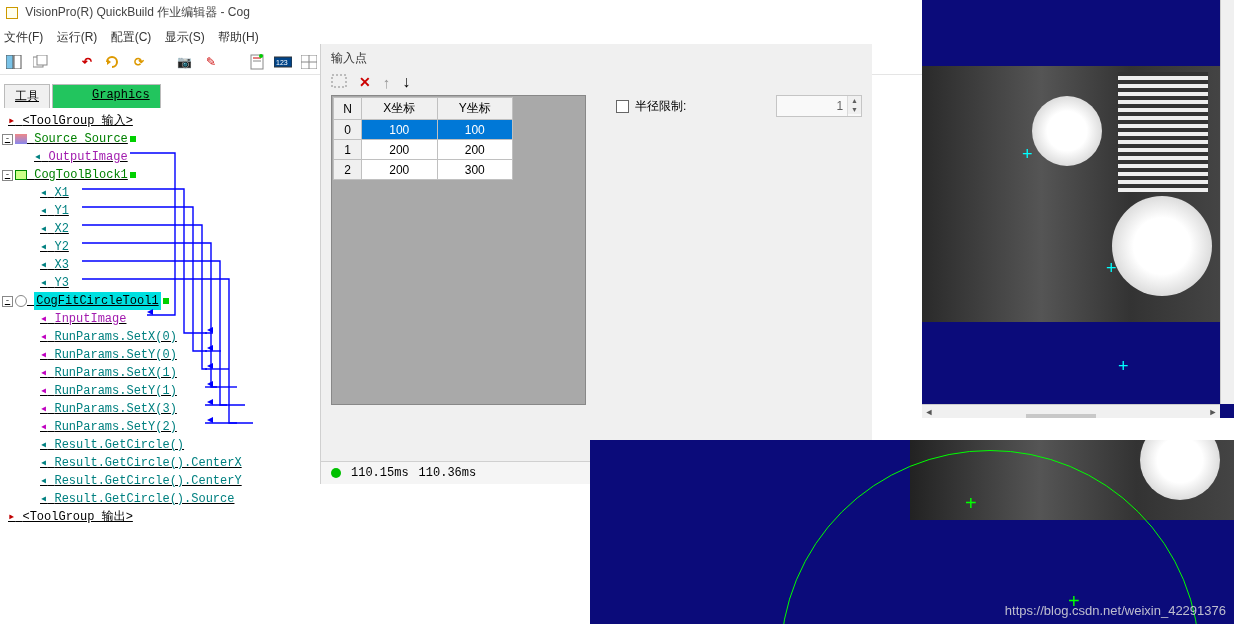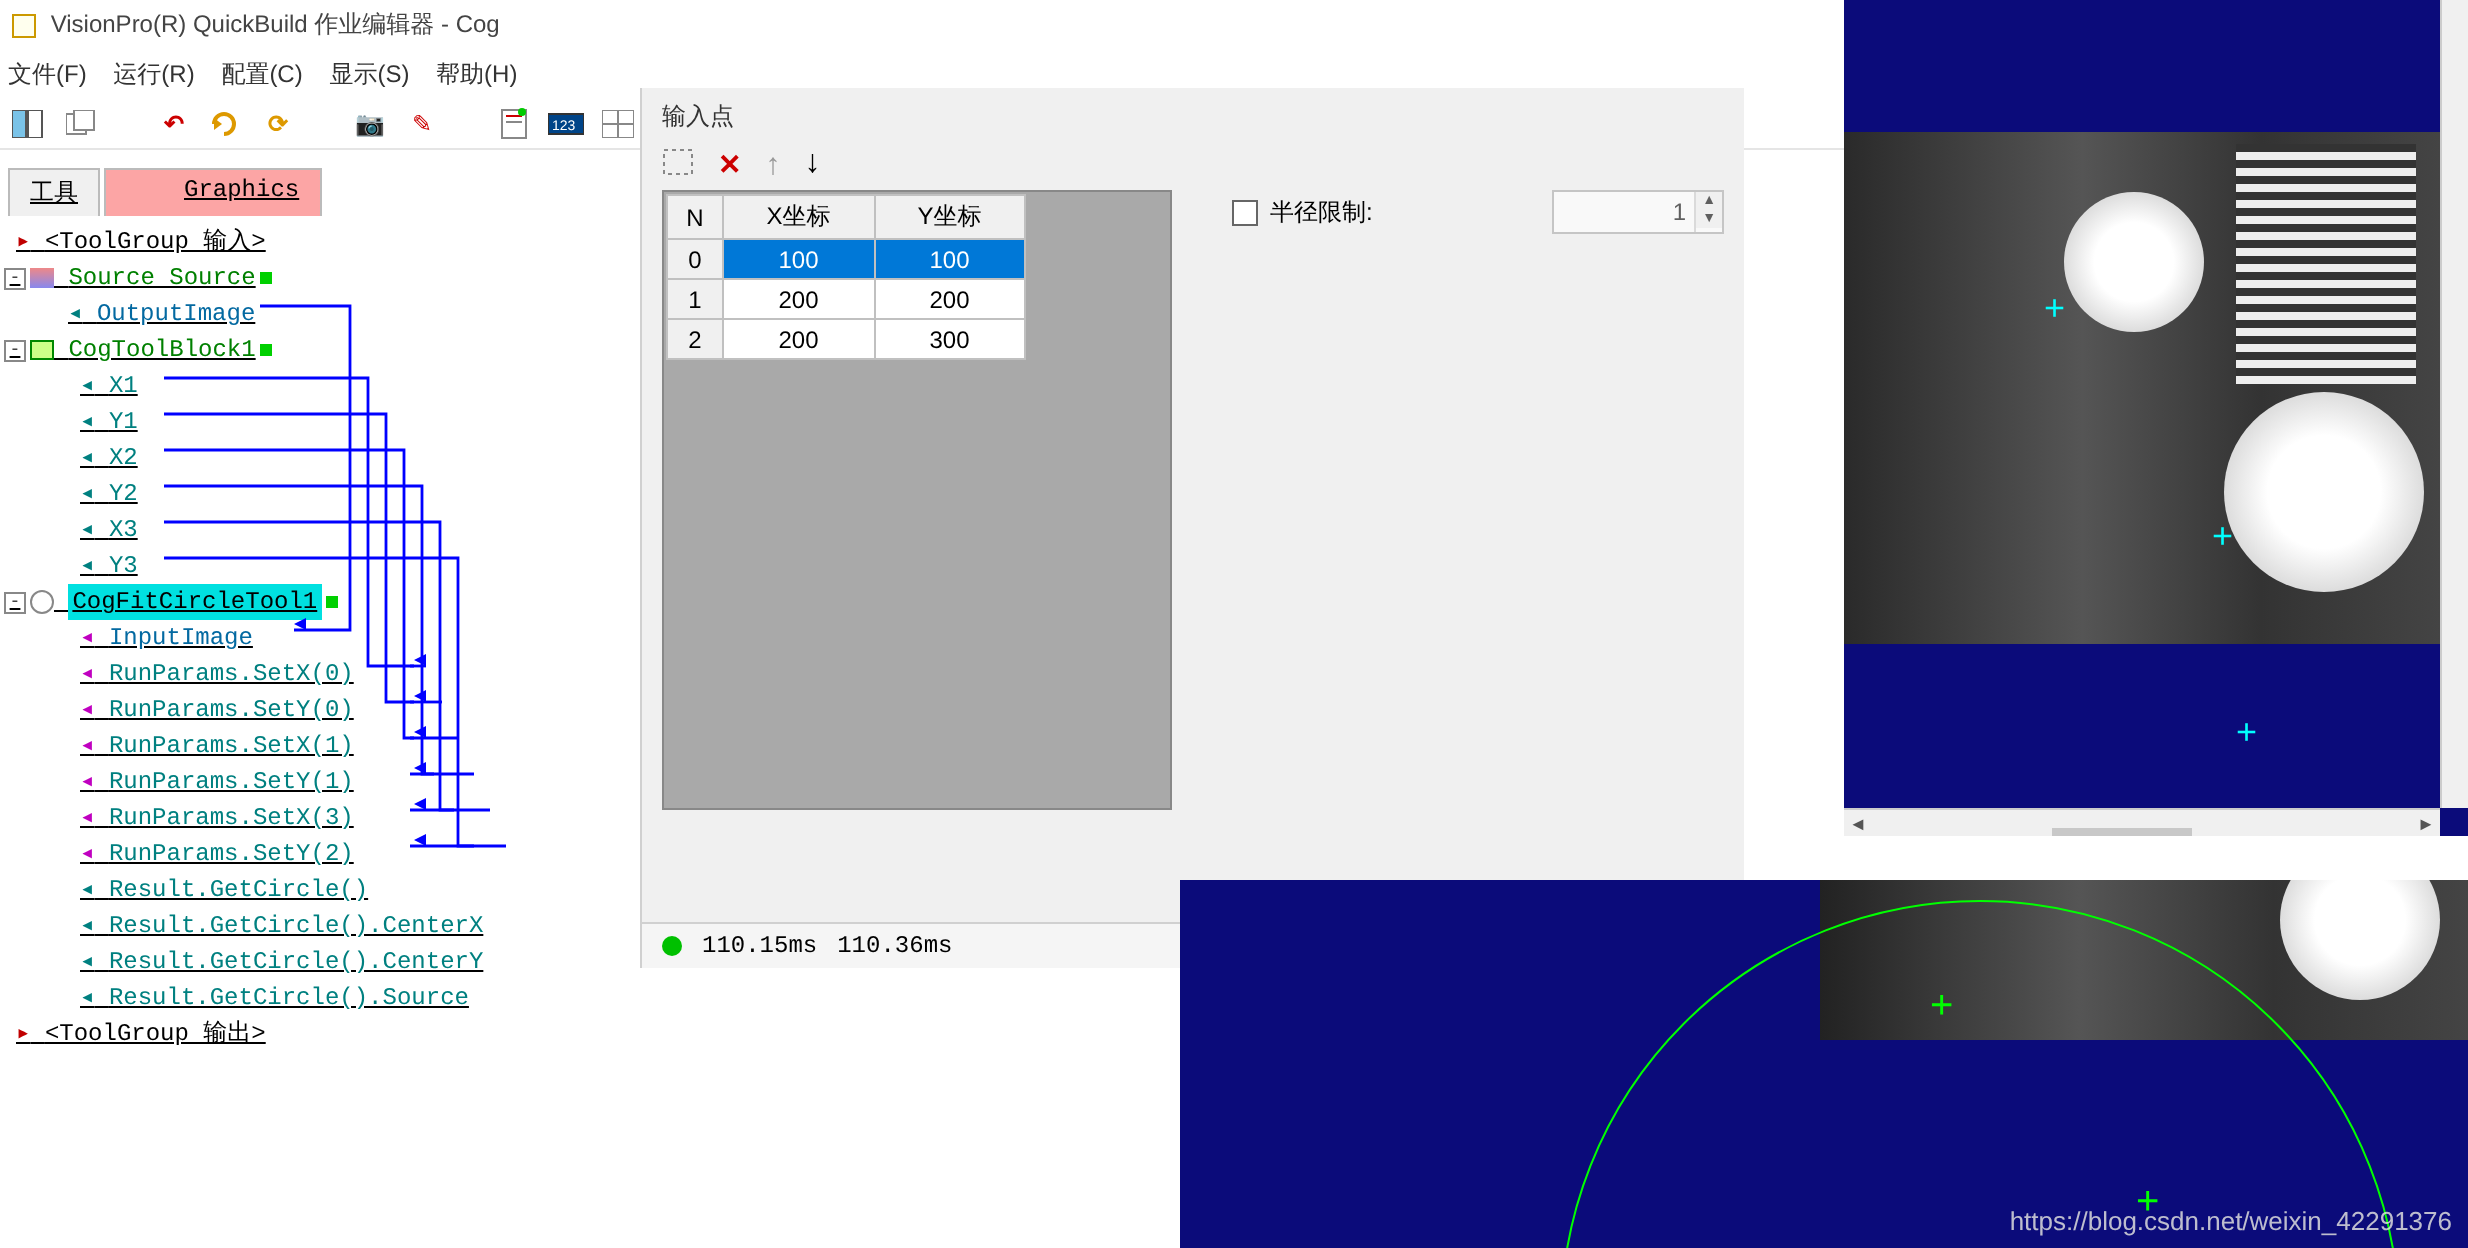--- a/index.html
+++ b/index.html
@@ -50,41 +50,41 @@
     padding: 0 4px;
   }
   .tab {
     padding: 3px 10px;
     border: 1px solid #bbb;
     border-bottom: none;
     background: #f0f0f0;
     font-family: "Courier New", monospace;
     cursor: pointer;
   }
-  .tab.active { background: #fca5a5; padding-left: 39px; }
+  .tab.active { background: #22c55e; padding-left: 39px; }
   .tree {
     font-family: "Courier New", "NSimSun", monospace;
     font-size: 12px;
     padding: 4px 2px;
     line-height: 18px;
     position: relative;
   }
   .tree-row {
     display: flex;
     align-items: center;
     white-space: nowrap;
     position: relative;
     height: 18px;
   }
   .ind { display: inline-block; }
   .arrow-teal { color: #008080; font-weight: bold; }
   .arrow-red { color: #c00000; font-weight: bold; }
   .arrow-magenta { color: #c000c0; font-weight: bold; }
   .txt-green { color: #008000; }
-  .txt-magenta { color: #0369a1; }
+  .txt-magenta { color: #a21caf; }
   .txt-teal { color: #008080; }
   .txt-black { color: #000; }
   .sel {
     background: #00e0e0;
     padding: 0 2px;
   }
   .green-dot {
     width: 6px; height: 6px; background: #00d000; display: inline-block;
     margin-left: 2px; vertical-align: middle;
   }

